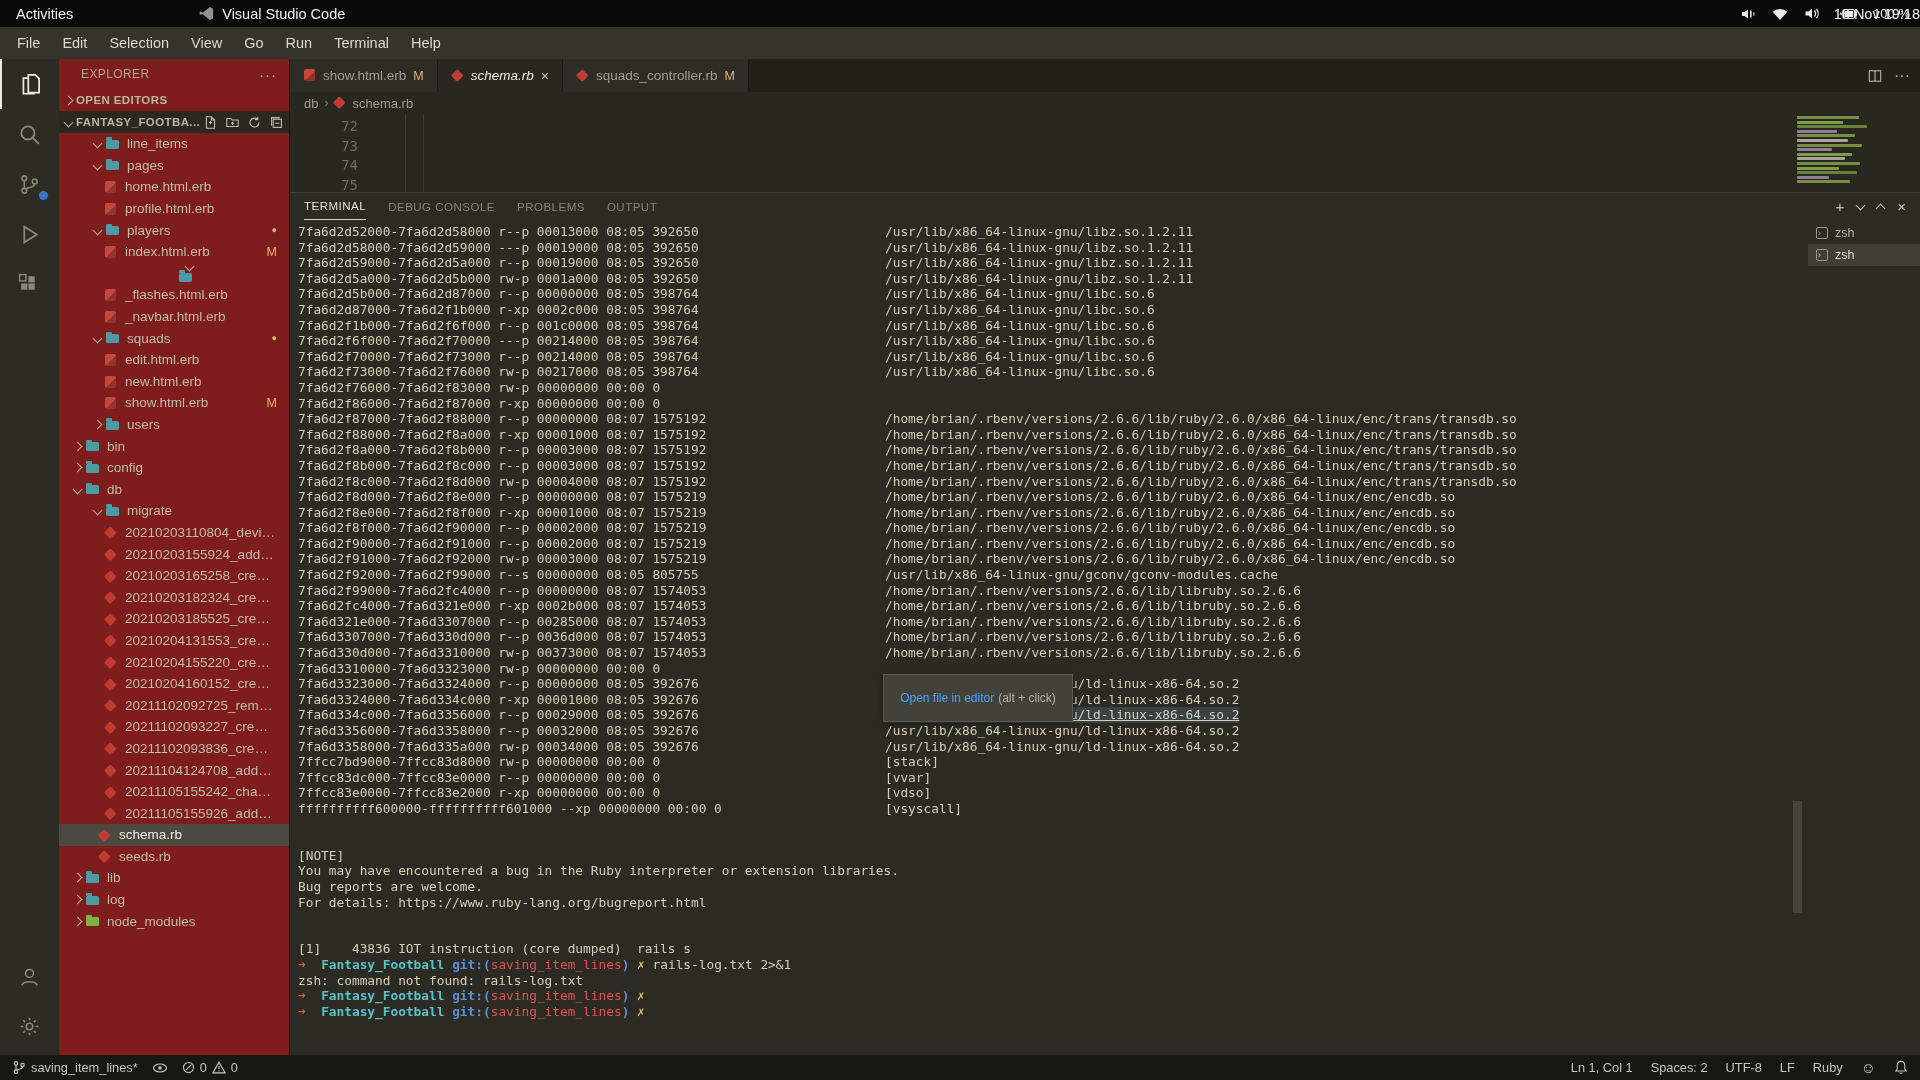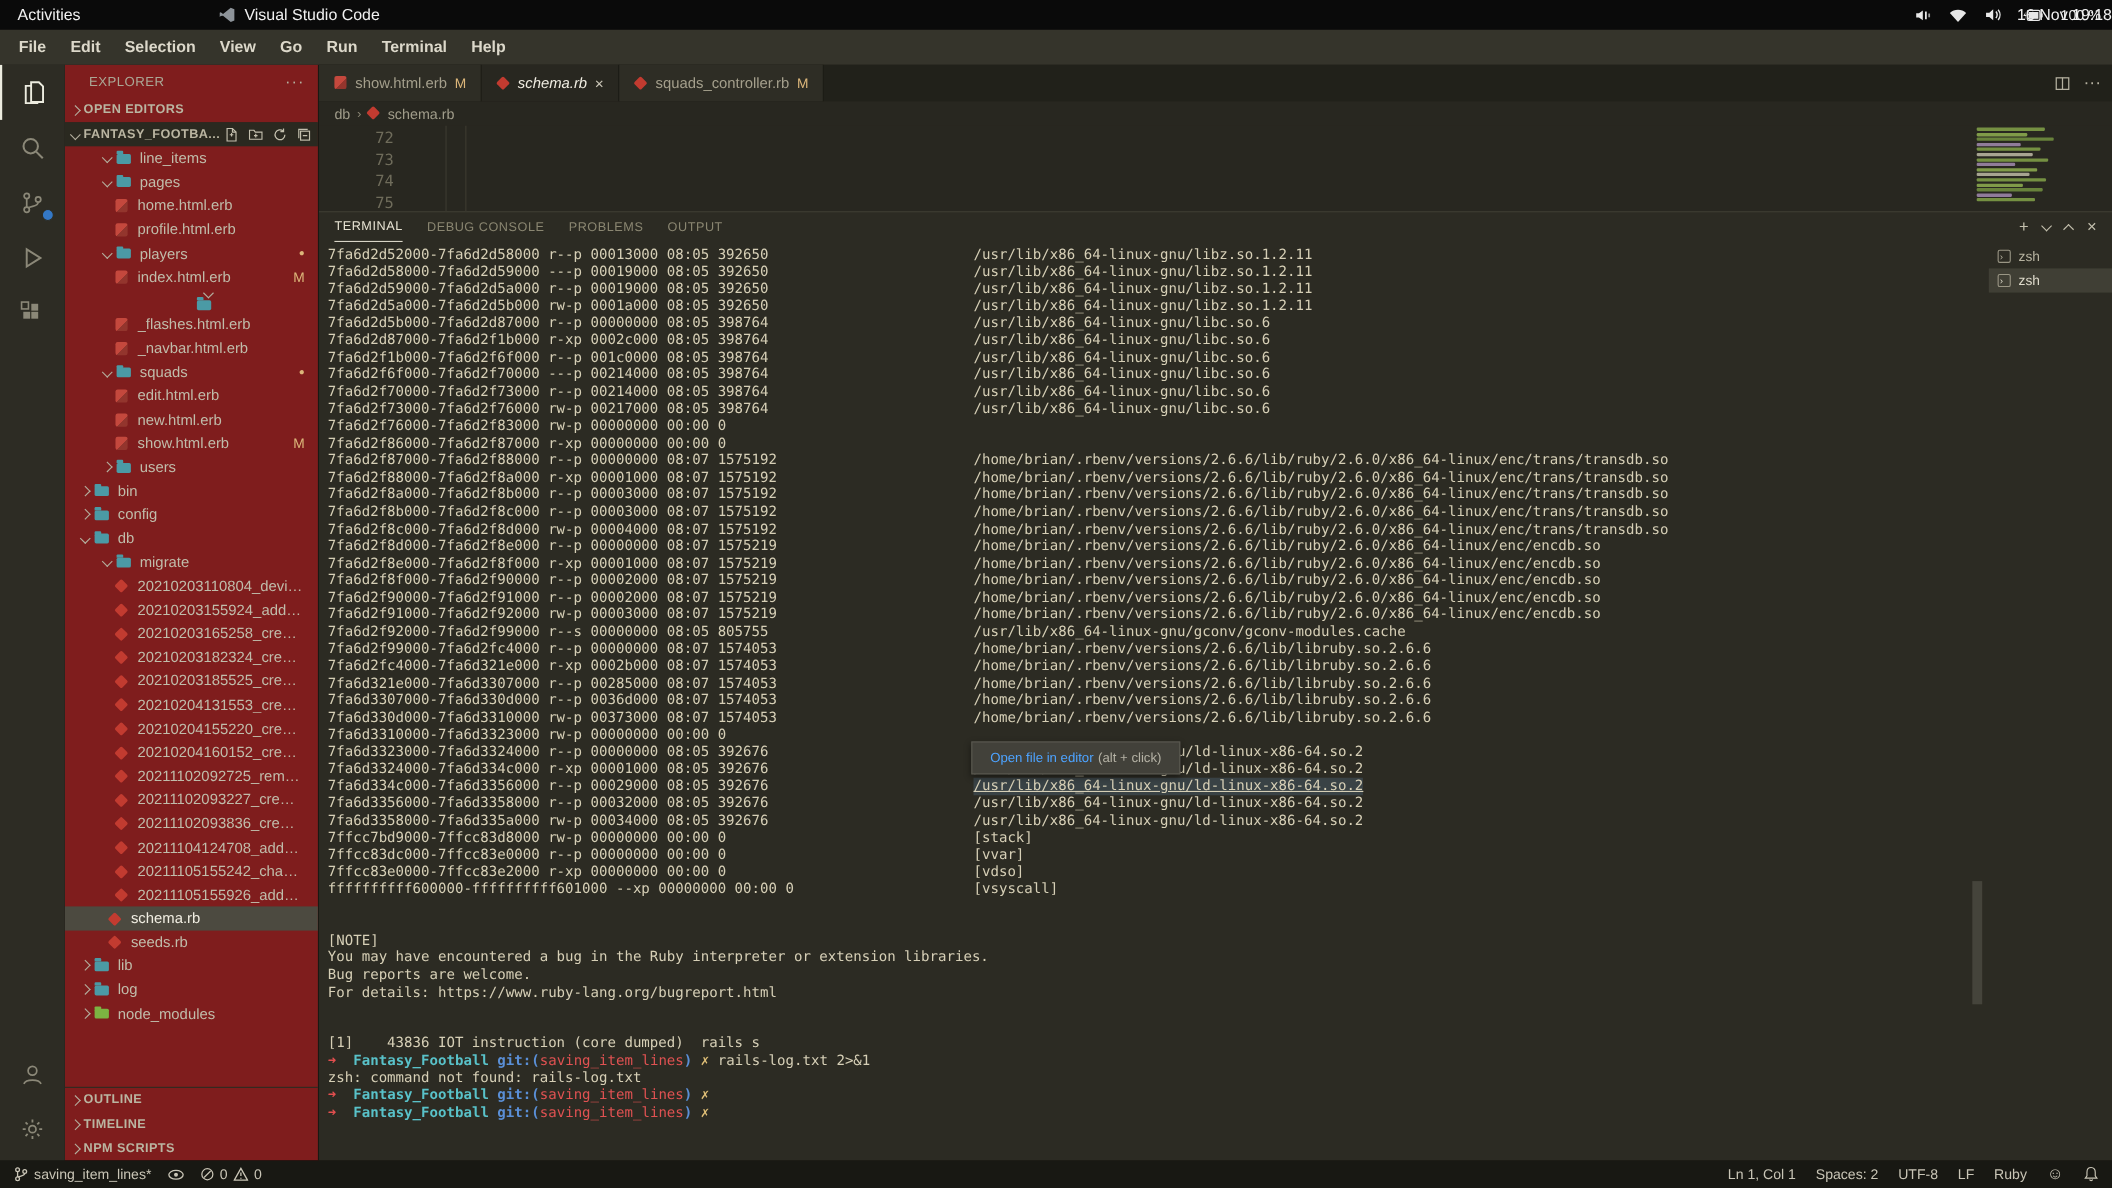--- a/index.html
+++ b/index.html
@@ -21,21 +21,21 @@
   .vscode { position:absolute; left:0; top:27px; width:1920px; height:1053px; display:flex; flex-direction:column; }
   .titlebar { height:33px; background:#201f1e; position:relative; display:flex; align-items:center; justify-content:center; }
   .titlebar .wtitle { color:#eae8e1; font-size:14.5px; font-weight:bold; }
   .win-controls { position:absolute; right:10px; top:0; height:33px; display:flex; align-items:center; gap:22px; }
   .wc-min { width:12px; height:2px; background:#d9d7d1; }
   .wc-restore { width:11px; height:11px; border:1.6px solid #d9d7d1; position:relative; }
   .wc-close { width:24px; height:24px; border-radius:50%; background:#e95420; color:#fff; display:flex;
               align-items:center; justify-content:center; font-size:14px; line-height:1; }
 
   .menubar { height:32px; background:#35342b; display:flex; align-items:center; padding-left:6px; }
-  .menu-item { color:#dcd8ca; font-size:14.5px; padding:4px 11px; border-radius:3px;font-weight:bold; }
+  .menu-item { color:#dcd8ca; font-size:14.5px; padding:4px 11px; border-radius:3px; }
 
   .mainrow { flex:1; display:flex; min-height:0; }
 
   
   .activitybar { width:59px; background:#2d2c24; display:flex; flex-direction:column; align-items:center; position:relative; }
   .act-icon { width:59px; height:50px; display:flex; align-items:center; justify-content:center;
               color:#8b8878; position:relative; }
   .act-icon.active { color:#ececdf; border-left:2px solid #ececdf; }
   .act-badge { position:absolute; right:10px; bottom:8px; width:11px; height:11px; border-radius:50%;
                background:#3478c6; border:1px solid #2d2c24; }
@@ -109,21 +109,21 @@
                color:#d6cfb6; overflow:hidden; white-space:pre; }
   .mem-row { display:flex; }
   .mem-left { width:587px; flex:none; }
   .mem-path.link { text-decoration:underline; background:rgba(90,120,150,0.30); }
   .t-gap { height:31.2px; }
   .p-arrow { color:#e34f4f; font-weight:bold; }
   .p-dir { color:#59c2c9; font-weight:bold; }
   .p-git { color:#5a8fd6; font-weight:bold; }
   .p-branch { color:#e05252; }
   .p-x { color:#e2c178; font-weight:bold; }
-  .tooltip { position:absolute; left:593px; top:454px; width:190px; height:30px; background:#42413a;
+  .tooltip { position:absolute; left:593px; top:454px; width:190px; height:48px; background:#42413a;
              border:1px solid #5a5950; display:flex; align-items:center; justify-content:center; gap:4px;
              font-size:12px; z-index:5; box-shadow:0 2px 6px rgba(0,0,0,0.45); }
   .tooltip .tt-link { color:#4da3ff; }
   .tooltip .tt-hint { color:#b5b2a5; }
   .term-scroll { position:absolute; right:118px; width:9px; top:581px; height:112px; background:#45443b; }
   .term-side { position:absolute; right:0; top:2px; width:112px; }
   .zsh-row { height:22px; display:flex; align-items:center; gap:7px; padding-left:8px; color:#b7b3a0; font-size:12.5px; }
   .zsh-row.sel { background:#403f35; color:#dedacb; }
   .zsh-ic { width:12px; height:12px; border:1px solid #9a9685; border-radius:2px; font-size:9px; line-height:10px;
             text-align:left; padding-left:1px; flex:none; }
@@ -531,34 +531,20 @@
               <span class="t-label">log</span>
             </div>
             <div class="tree-row" style="padding-left: 10px;">
               <span class="t-chev">
                 <span class="chev right"></span>
               </span>
               <span class="t-icon">
                 <span class="fold green"></span>
               </span>
               <span class="t-label">node_modules</span>
-            </div>
-          </div>
-        <div class="sb-bottom" id="sb-bottom">
-            <div class="sb-section">
-              <span class="chev right"></span>
-              <span>OUTLINE</span>
-            </div>
-            <div class="sb-section">
-              <span class="chev right"></span>
-              <span>TIMELINE</span>
-            </div>
-            <div class="sb-section">
-              <span class="chev right"></span>
-              <span>NPM SCRIPTS</span>
             </div>
           </div>
       </div>
 
       <div class="editorcol">
         <div class="tabsbar" id="tabsbar">
             <div class="tab">
               <span class="tab-fileicon">
                 <span class="erbf" style="left: 1px; top: 0px;"></span>
               </span>

